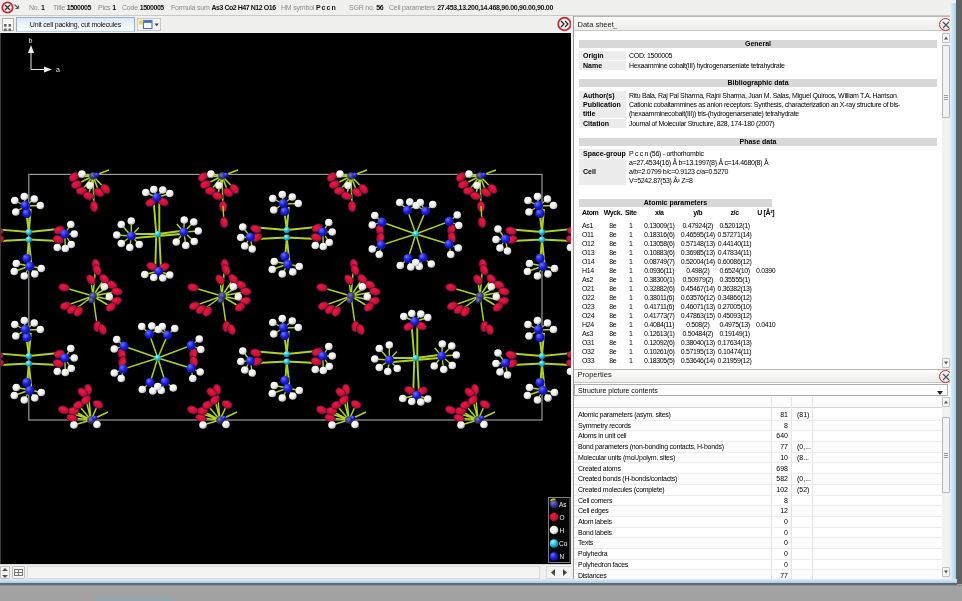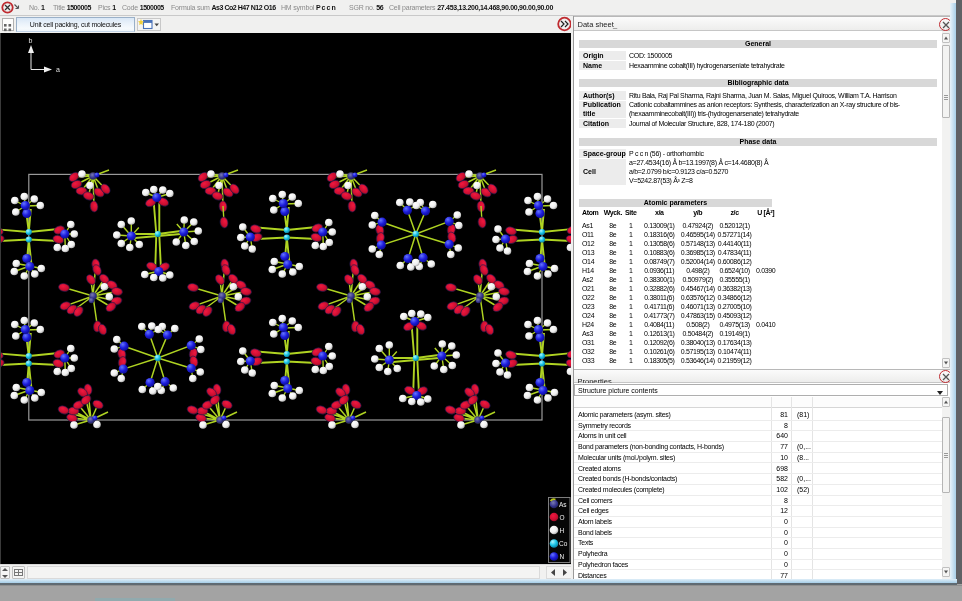--- a/index.html
+++ b/index.html
@@ -597,21 +597,21 @@
         <i class="tu"></i>
       </div>
     <div class="sbtn" style="left:368px;top:327px;width:8px;height:10px">
         <i class="td"></i>
       </div>
     <div class="thumb" style="left:368px;top:14px;width:8px;height:73px"></div>
     <div class="abs" style="left:370px;top:64px;width:4px;height:1px;background:#999;box-shadow:0 2px #999,0 4px #999"></div>
   </div>
 
   <div id="phead" class="abs">
-      <span style="position:absolute;left:3.5px;top:7px">Properties</span>
+      <span style="position:absolute;left:3.5px;top:0">Properties</span>
     <svg class="abs" style="left:368px;top:3px" width="8" height="8" viewBox="0 0 8 8">
         <path d="M1 1 L7 7 M7 1 L1 7" stroke="#555" stroke-width="1.3"></path>
       </svg>
     <div class="redc" style="left:365px;top:0px;width:13px;height:13px"></div>
   </div>
   <div id="pbody" class="abs">
     <div class="abs" style="left:0;top:1px;width:374px;height:12px;border:1px solid #aeaeae;background:#fff;font-size:7px">
       <span style="position:absolute;left:3px;top:2px">Structure picture contents</span>
       <i class="td" style="left:auto;right:4px;top:6px;transform:none;border-top-color:#222;border-left-width:3px;border-right-width:3px;border-top-width:4px"></i>
     </div>

